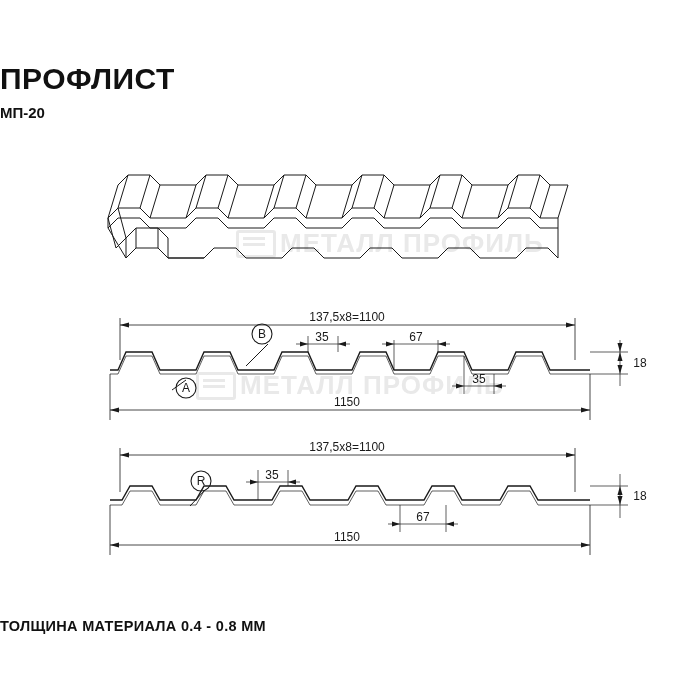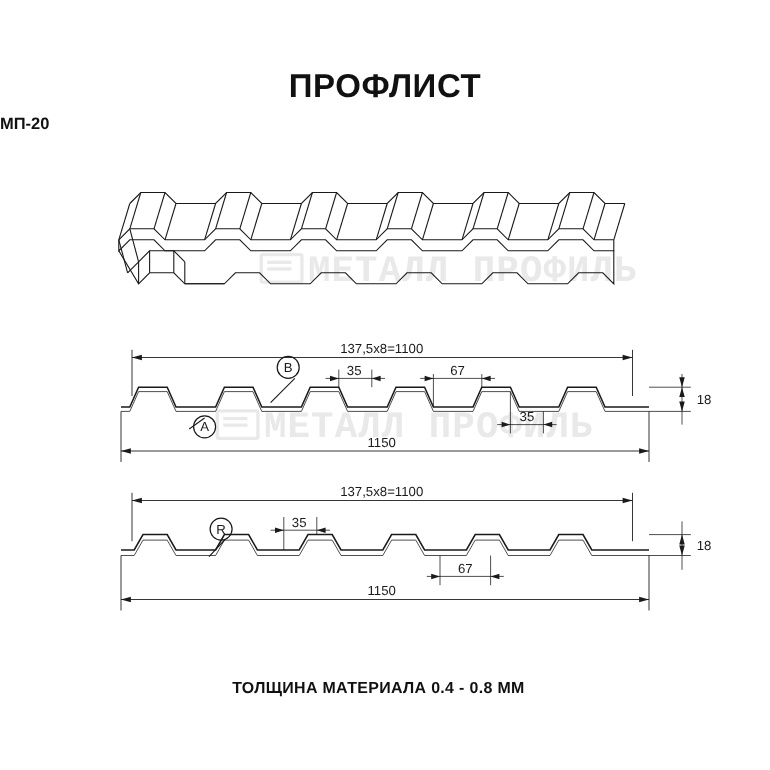--- a/index.html
+++ b/index.html
@@ -17,60 +17,59 @@
   }
   .page {
     position: absolute;
     inset: 0;
   }
   .title {
     position: absolute;
     left: 0;
     right: 0;
     top: 62px;
-    text-align: center;
+    text-align: left;
     font-size: 30px;
     font-weight: bold;
     letter-spacing: 0.5px;
     color: #111;
   }
   .subtitle {
     position: absolute;
     left: 0;
     right: 0;
     top: 104px;
     text-align: left;
     font-size: 15px;
     font-weight: bold;
     color: #111;
   }
   .footer-note {
     position: absolute;
     left: 0;
     right: 12px;
     top: 618px;
-    text-align: center;
     font-size: 14.5px;
     font-weight: bold;
     letter-spacing: 0.3px;
     color: #111;
   }
   svg.drawing {
     position: absolute;
     left: 0;
     top: 0;
     width: 700px;
     height: 700px;
   }
   .wm {
     position: absolute;
-    font-family: Liberation Mono, monospace;
+    font-family: Liberation Sans, sans-serif;
     font-weight: bold;
     color: #e9e9e9;
-    font-size: 34px;
+    font-size: 26px;
     letter-spacing: 1px;
     white-space: nowrap;
     user-select: none;
   }
   .wm-box {
     position: absolute;
     width: 34px;
     height: 22px;
     border: 3px solid #e9e9e9;
     border-radius: 3px;

